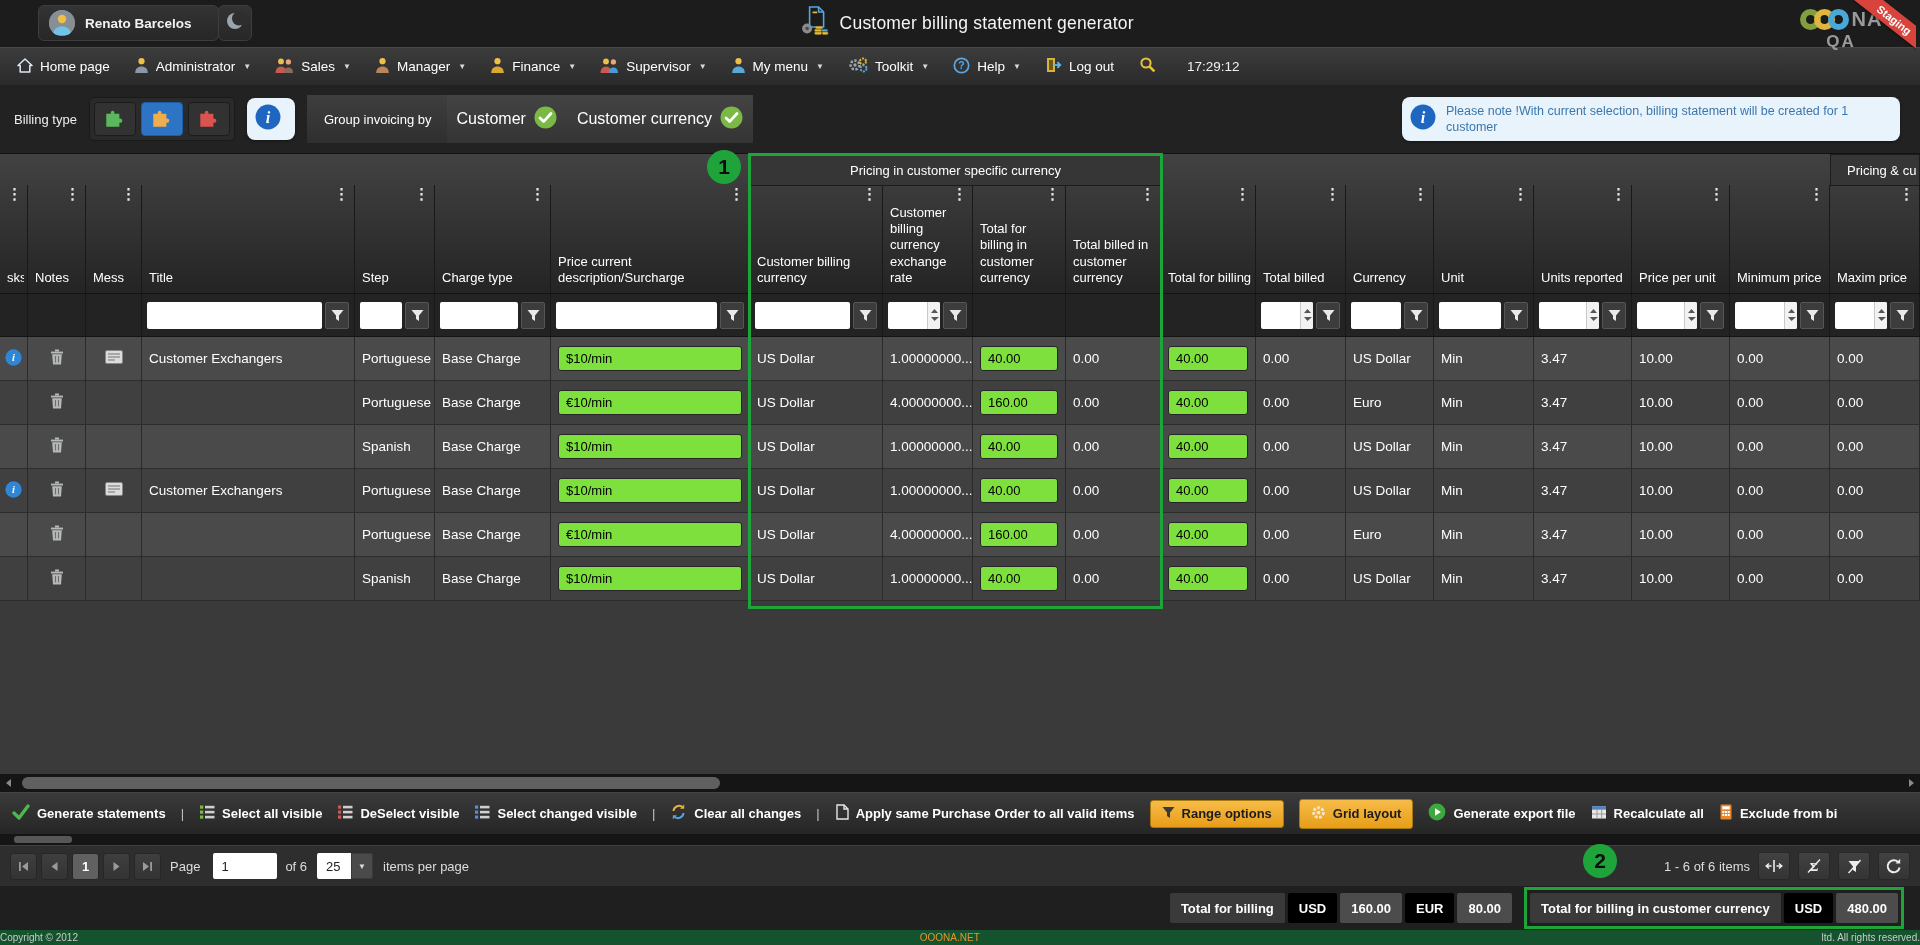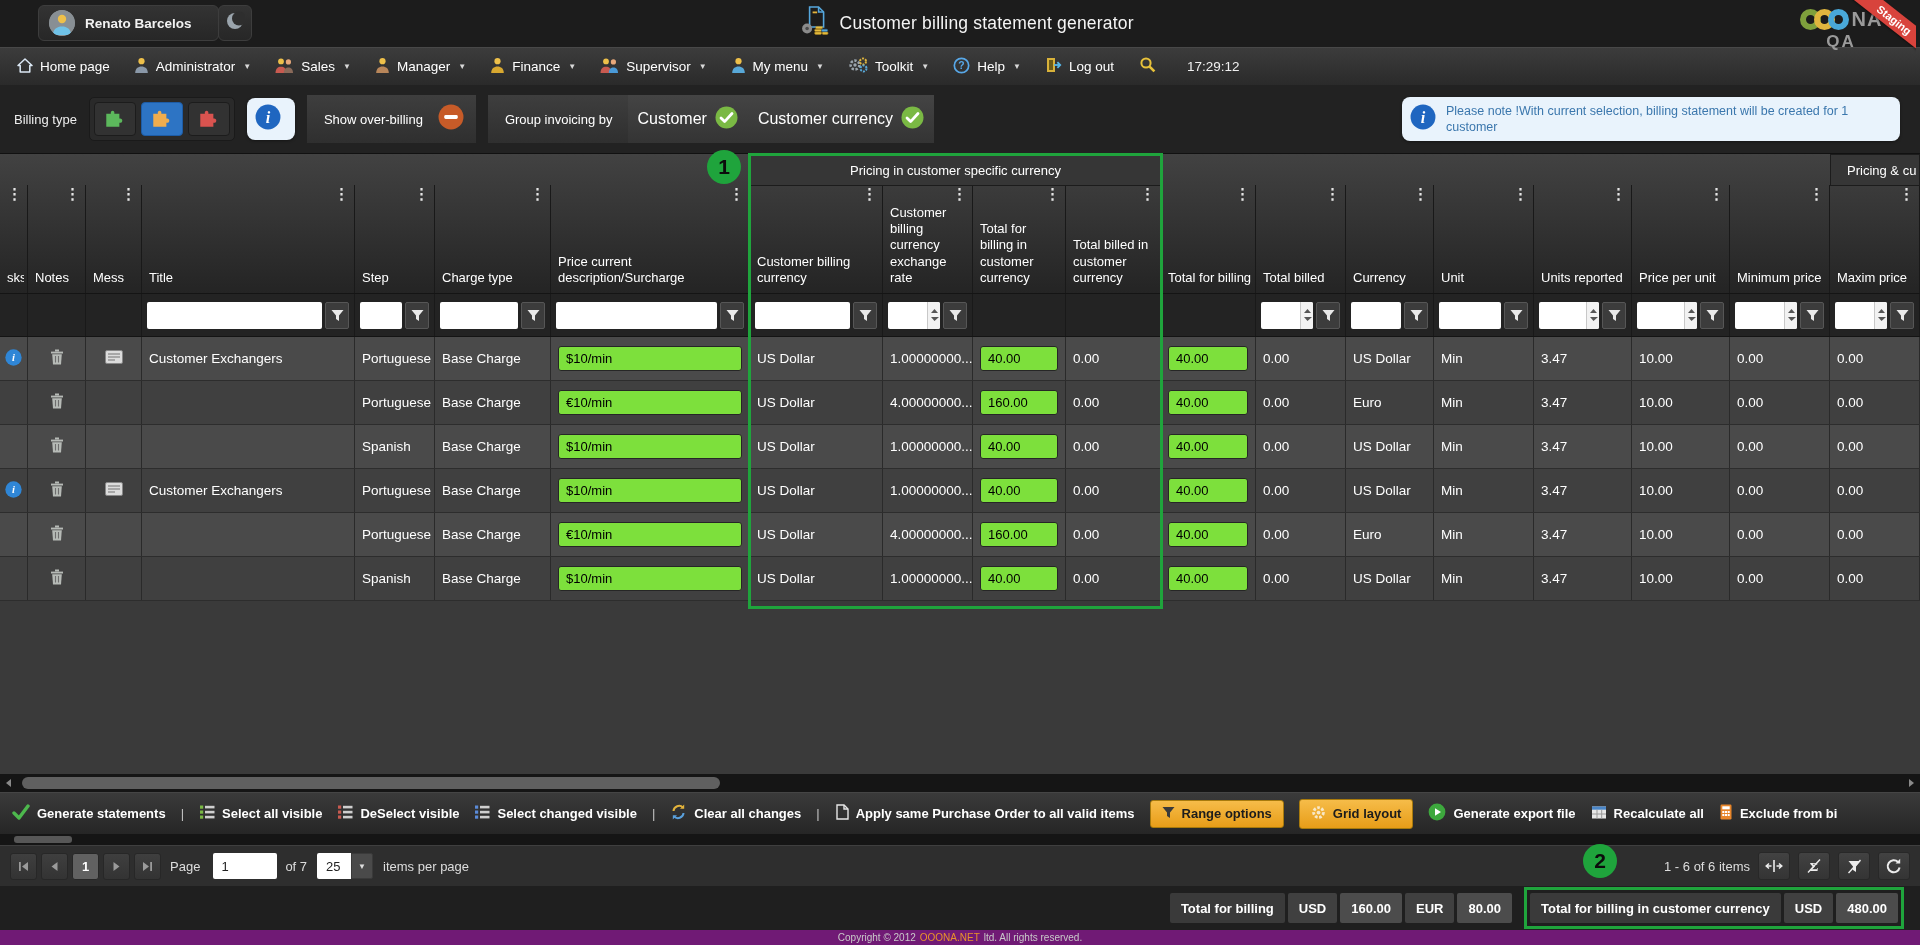--- a/index.html
+++ b/index.html
@@ -109,26 +109,26 @@
                display:flex;align-items:center;justify-content:center;font-size:8px;color:#ddd;}
   .pright{margin-left:auto;display:flex;align-items:center;gap:8px;}
   .ibtn{width:32px;height:28px;background:linear-gradient(#424242,#343434);border:1px solid #282828;border-radius:3px;
         display:flex;align-items:center;justify-content:center;cursor:pointer;}
 
   
   .totals{height:44px;background:#1f1f1f;display:flex;align-items:center;justify-content:flex-end;padding-right:16px;gap:12px;}
   .tgroup{display:flex;gap:3px;align-items:center;}
   .tbox{height:30px;display:flex;align-items:center;padding:0 11px;font-size:13px;font-weight:600;color:#fff;border-radius:2px;}
   .tlabel{background:#3a3a3a;}
-  .tcur{background:#404040;}
+  .tcur{background:#000000;}
   .tval{background:#4c4c4c;}
   .green-outline{border:3px solid #1fa43c;padding:3px;display:flex;gap:3px;align-items:center;}
 
   
-  .footer{height:15px;background:#701a75;display:flex;align-items:center;justify-content:center;gap:4px;
+  .footer{height:15px;background:#14532d;display:flex;align-items:center;justify-content:space-between;gap:4px;
           font-size:10px;color:#c9c9c9;}
   .footer .brand{color:#e8932a;font-weight:normal;cursor:pointer;}
 
   
   .anno-rect{position:absolute;border:3px solid #1fa43c;pointer-events:none;z-index:40;}
   .badge{position:absolute;width:34px;height:34px;border-radius:50%;background:#1fa43c;color:#0c0c0c;
          display:flex;align-items:center;justify-content:center;font-size:21px;font-weight:bold;z-index:50;}
 </style>
 </head>
 <body>
@@ -299,29 +299,20 @@
           <span><svg width="24" height="24" viewBox="0 0 22 22">
               <path d="M3 8h4.2C6.4 4.4 11.2 4.4 10.4 8H15v4.4c3.6-.8 3.6 4.6 0 3.8V20H3z" fill="#d9534f"></path>
             </svg></span>
         </span>
       </div>
     <div class="info-box">
       <span>
         <svg width="26" height="26" viewBox="0 0 24 24">
             <circle cx="12" cy="12" r="11.5" fill="#1f66c0"></circle>
             <text x="12" y="17.5" text-anchor="middle" font-size="15" font-family="Liberation Serif,serif" font-weight="bold" font-style="italic" fill="#fff">i</text>
-          </svg>
-      </span>
-    </div>
-    <div class="panel">
-      <span class="plabel">Show over-billing</span>
-      <span>
-        <svg width="26" height="26" viewBox="0 0 25 25">
-            <circle cx="12.5" cy="12.5" r="12" fill="#c75b28"></circle>
-            <rect x="6" y="10.6" width="13" height="3.8" rx="1.4" fill="#fff"></rect>
           </svg>
       </span>
     </div>
     <div class="panel" style="padding:0 0 0 12px;">
       <span class="plabel">Group invoicing by</span>
       <span id="group-toggles" style="display:flex;height:48px;">
           <span class="toggle">
             <span>Customer</span>
             <span><svg width="23" height="23" viewBox="0 0 23 23">
                 <circle cx="11.5" cy="11.5" r="11" fill="#7ab944"></circle>
@@ -1127,21 +1118,21 @@
         </svg>
       </span>
     <span class="pbtn">
         <svg width="11" height="11" viewBox="0 0 11 11">
           <rect x="8.2" y="1" width="1.8" height="9" fill="#9a9a9a"></rect>
           <path d="M1 1v9l6-4.5z" fill="#9a9a9a"></path>
         </svg>
       </span>
     <span class="plabel">Page</span>
     <input class="pinput" value="1" style="">
-    <span>of 7</span>
+    <span>of 6</span>
     <span class="combo">
       <span class="cval">25</span>
       <span class="cbtn">▼</span>
     </span>
     <span>items per page</span>
     <span class="pright">
       <span>1 - 6 of 6 items</span>
       <span class="ibtn">
           <svg width="18" height="14" viewBox="0 0 18 14">
             <line x1="9" y1="1" x2="9" y2="13" stroke="#ececec" stroke-width="1.6"></line>

